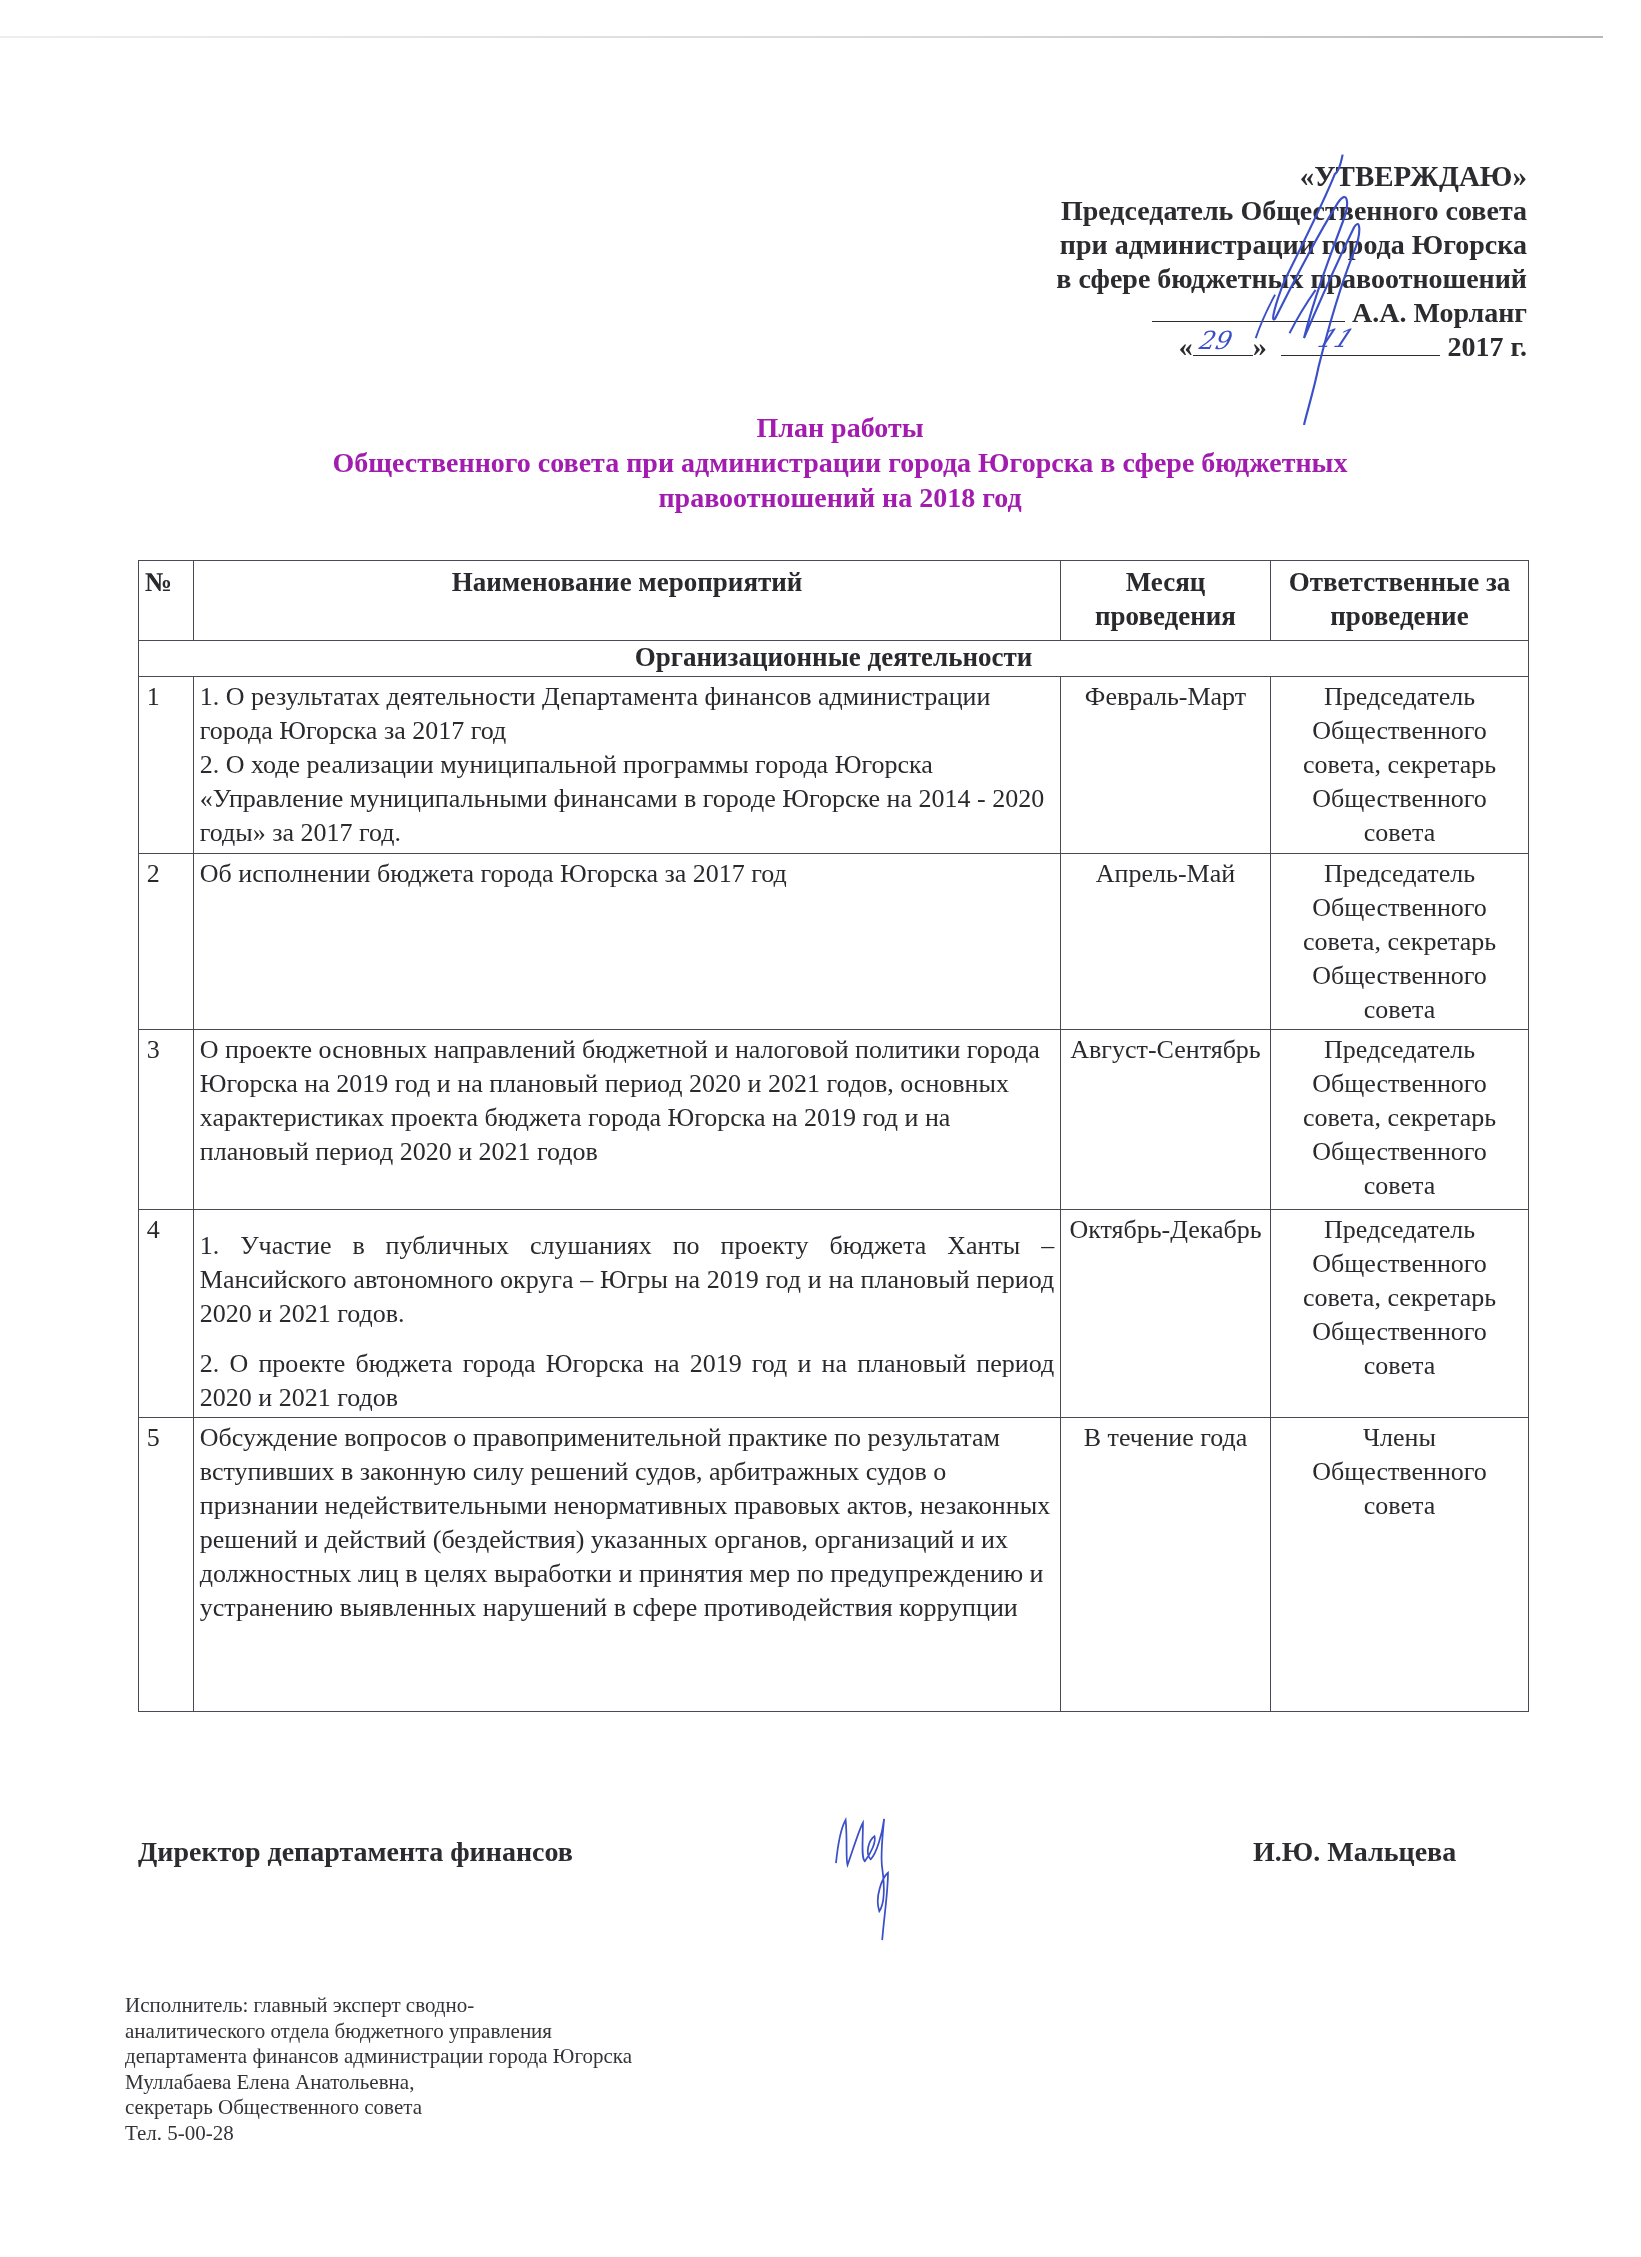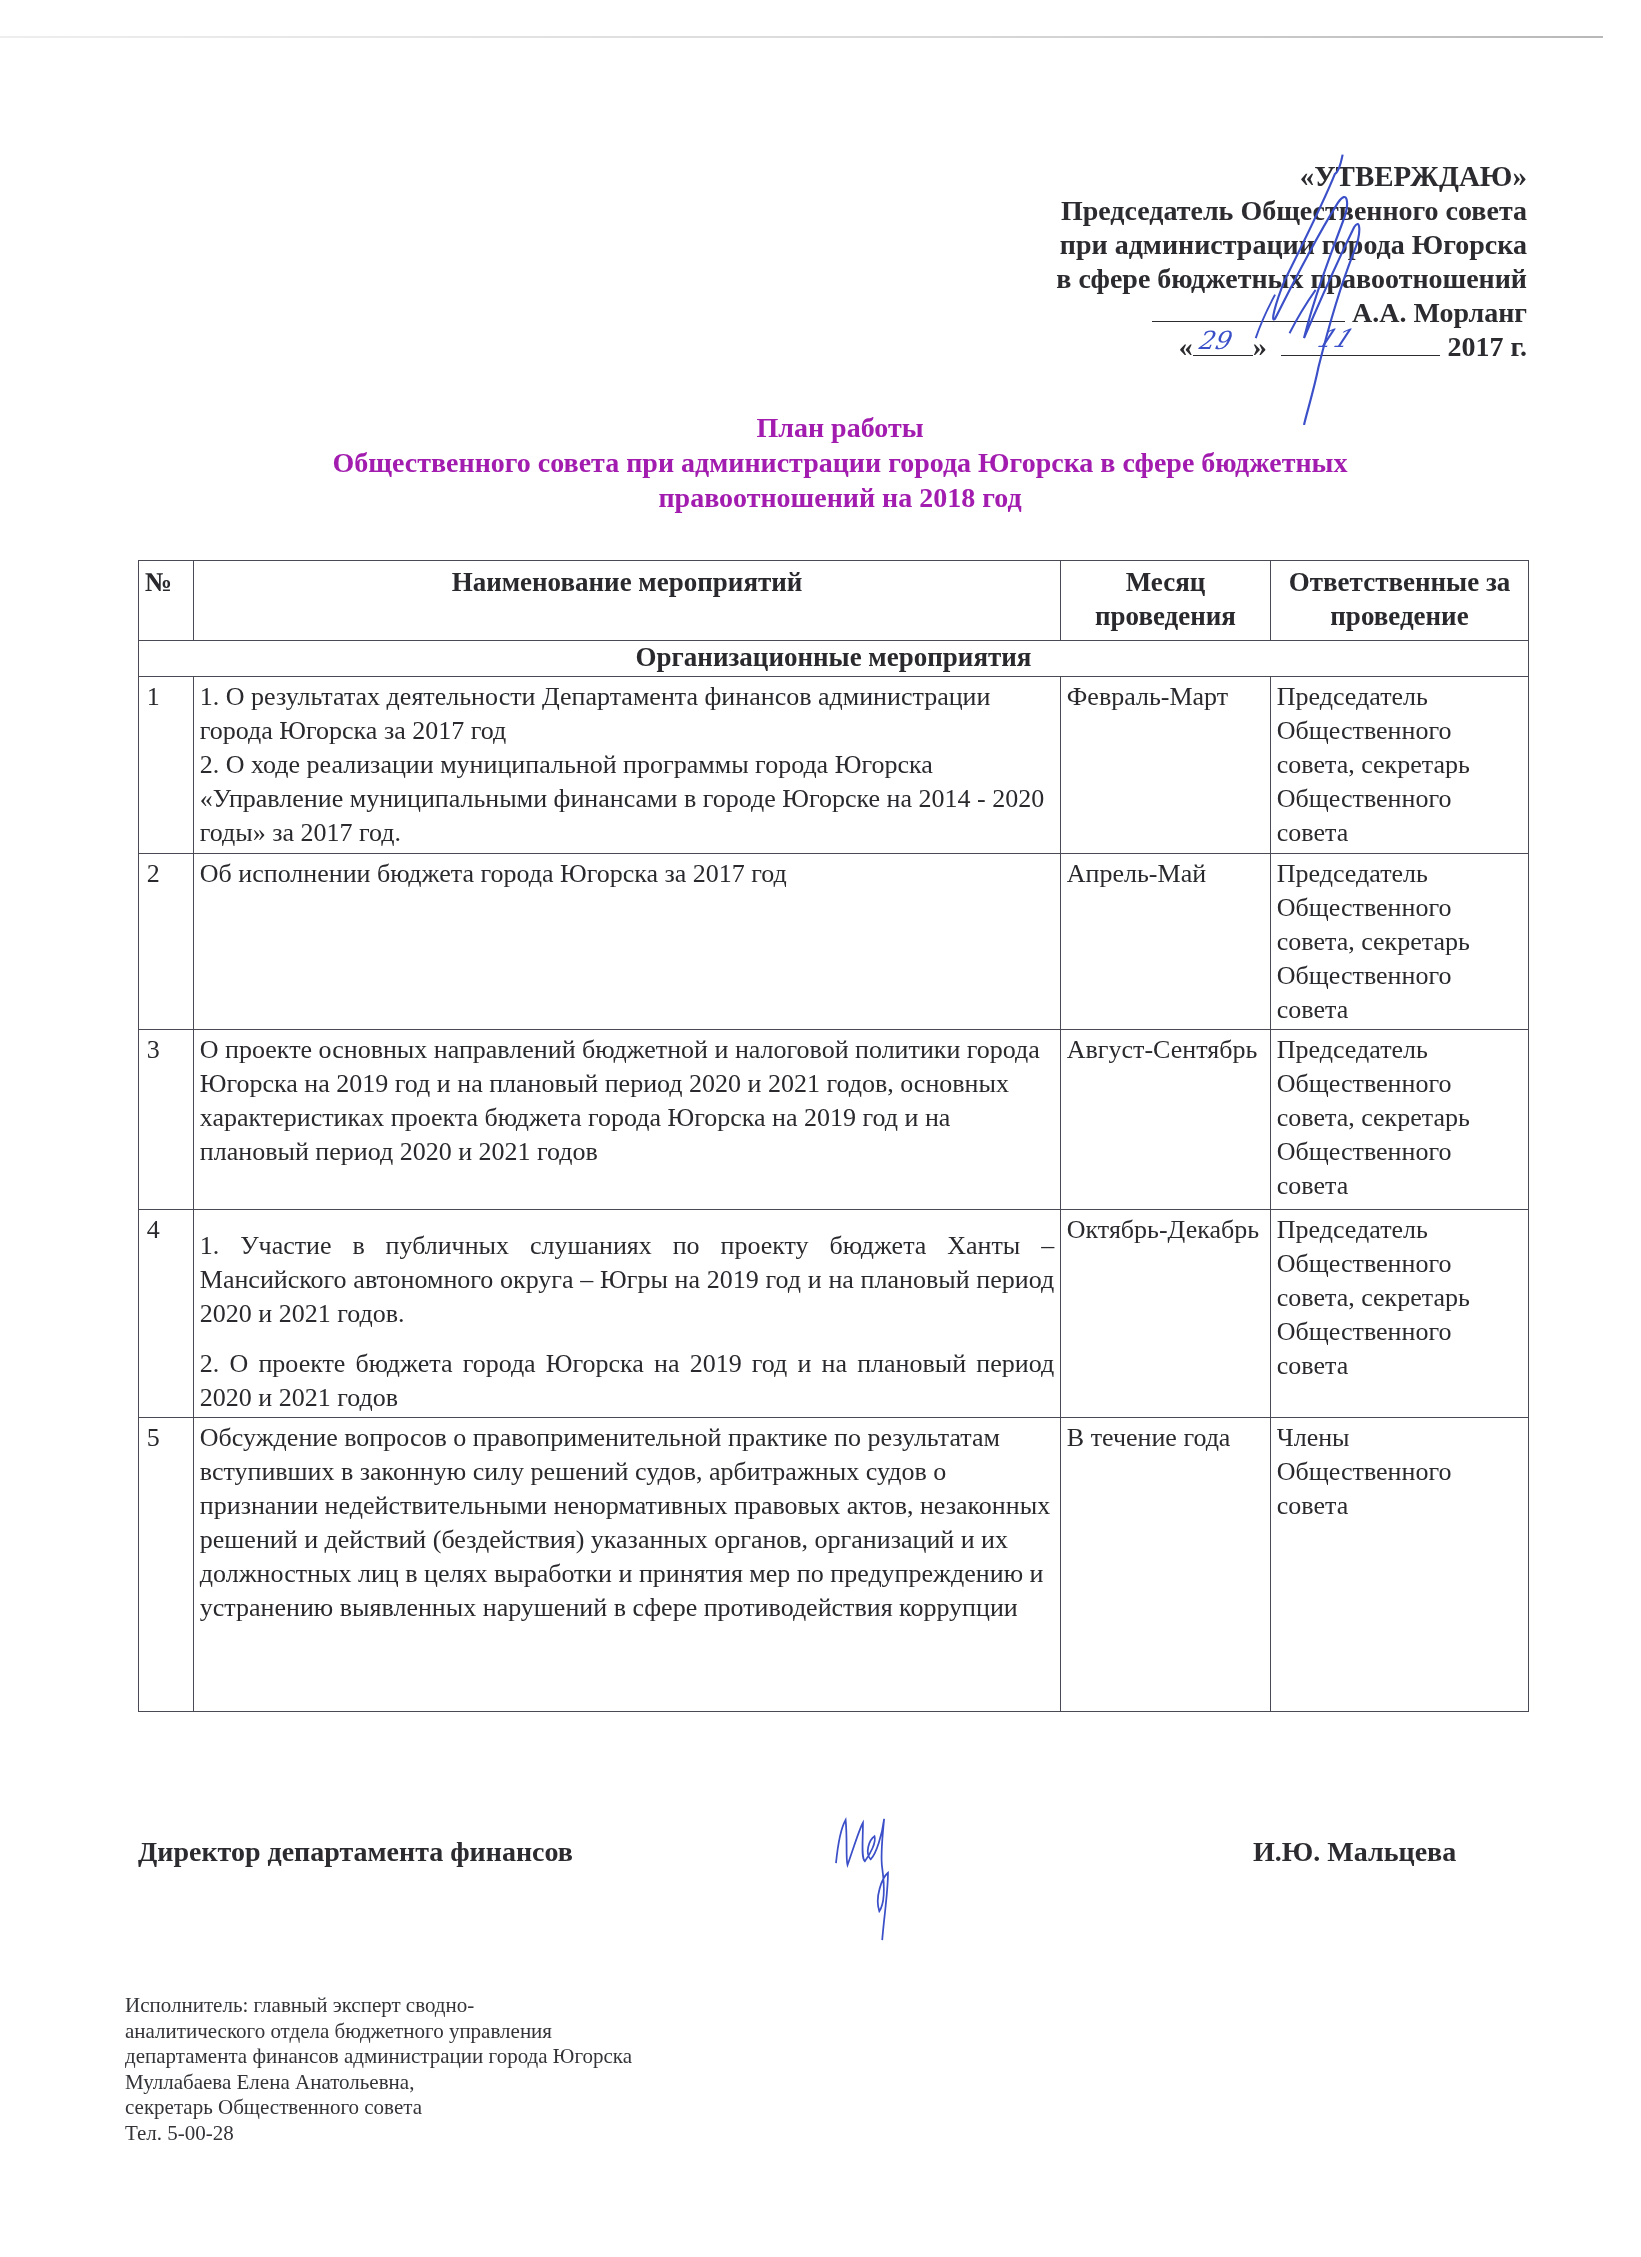--- a/index.html
+++ b/index.html
@@ -83,21 +83,21 @@
     }
     .plan-table th.num { text-align: left; }
     .plan-table .section-row td {
       text-align: center;
       font-weight: bold;
       font-size: 27px;
       padding: 0 5.8px;
       line-height: 33px;
     }
     .plan-table td.num { text-align: left; padding-left: 7.7px; }
-    .plan-table td.month, .plan-table td.resp { }
+    .plan-table td.month, .plan-table td.resp { text-align: center; }
     .plan-table td.justify { text-align: justify; }
     .desc-line { display: block; }
     .desc-line.justify-line { text-align: justify; text-align-last: left; margin-top: 16px; }
     .signoff {
       position: absolute;
       left: 138px;
       top: 1836px;
       width: 1352px;
       font-weight: bold;
       font-size: 28px;
@@ -161,21 +161,21 @@
   <thead>
     <tr style="height:80px">
       <th class="num">№</th>
       <th>Наименование мероприятий</th>
       <th>Месяц проведения</th>
       <th>Ответственные за проведение</th>
     </tr>
   </thead>
   <tbody>
     <tr class="section-row" style="height:36px">
-      <td colspan="4">Организационные мероприятия</td>
+      <td colspan="4">Организационные деятельности</td>
     </tr>
     <tr style="height:177px">
       <td class="num">1</td>
       <td>
         <span class="desc-line">1. О результатах деятельности Департамента финансов администрации города Югорска за 2017 год</span>
         <span class="desc-line">2. О ходе реализации муниципальной программы города Югорска «Управление муниципальными финансами в городе Югорске на 2014 - 2020 годы» за 2017 год.</span>
       </td>
       <td class="month">Февраль-Март</td>
       <td class="resp">Председатель Общественного совета, секретарь Общественного совета</td>
     </tr>

